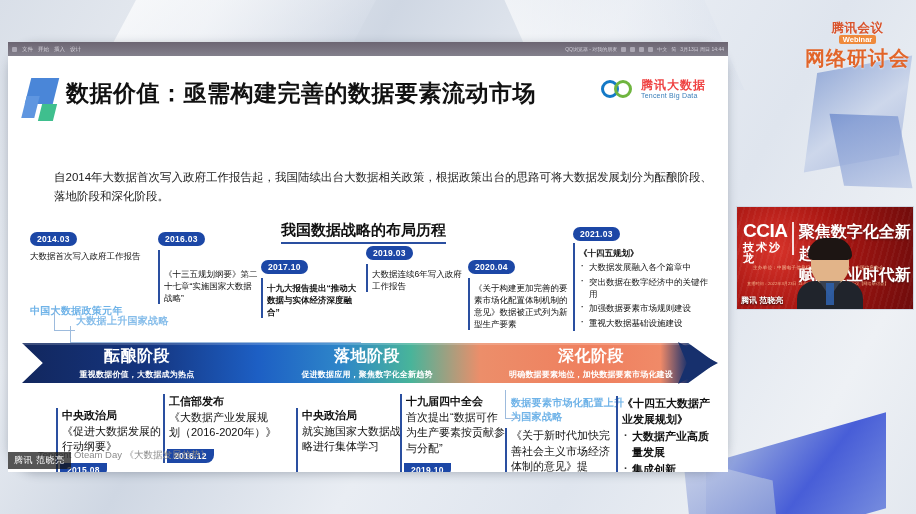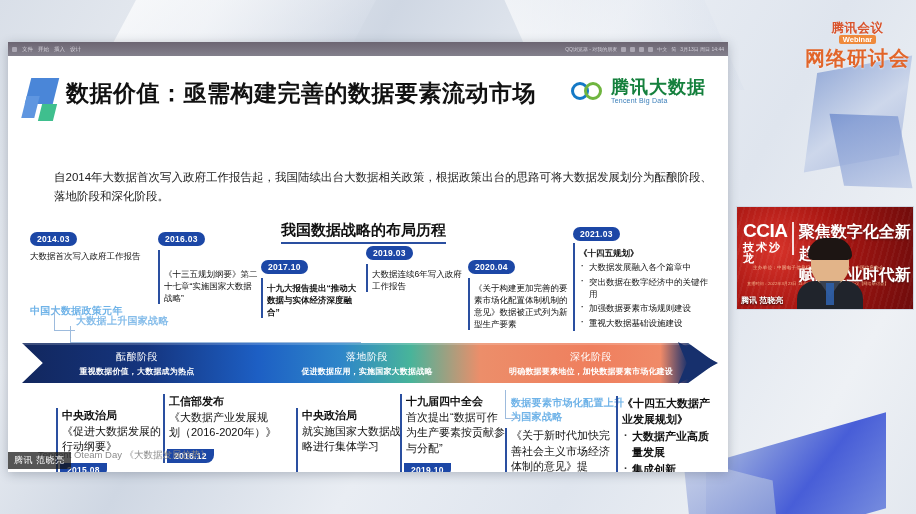--- a/index.html
+++ b/index.html
@@ -33,21 +33,21 @@
   #brand{position:absolute;right:6px;top:22px;text-align:right;line-height:1;}
   #brand .row1{display:flex;align-items:center;justify-content:flex-end;flex-direction:column;}
   #brand .mt{font-size:12.5px;color:#d9532c;font-weight:700;letter-spacing:.5px;
     text-shadow:0 1px 1px rgba(255,255,255,.6);}
   #brand .wb{font-size:7.5px;color:#fff;background:#ef8a3c;border-radius:2px;padding:1px 4px;font-weight:700;}
   #brand .row2{margin-top:4px;font-size:20px;font-weight:800;color:#e2652a;letter-spacing:1px;
     text-shadow:0 1px 2px rgba(255,255,255,.55);}
 
   
   #ppt{position:absolute;left:8px;top:42px;width:720px;height:430px;background:#fff;
-    box-shadow:0 2px 10px rgba(40,50,70,.28);}
+    box-shadow:0 2px 10px rgba(40,50,70,.28);border-radius:30px;}
   
   #menubar{height:14px;background:linear-gradient(#6c6572,#83808c);display:flex;align-items:center;
     padding:0 4px;gap:6px;font-size:5.5px;color:#d8d5dd;}
   #menubar .grp{display:flex;gap:5px;align-items:center;}
   #menubar .sq{width:5px;height:5px;background:#b8b4bf;border-radius:1px;opacity:.8;}
   #menubar .spacer{flex:1;}
   #menubar .rightitems{display:flex;gap:4px;align-items:center;font-size:5px;color:#cfccd6;}
 
   
   #slide{position:relative;width:720px;height:416px;background:#fff;overflow:hidden;}
@@ -65,21 +65,21 @@
     letter-spacing:.5px;white-space:nowrap;}
   #titlebar{position:absolute;left:18px;top:56px;width:560px;height:2px;background:#1b2f6e;opacity:0;}
 
   
   #tbd{position:absolute;right:22px;top:22px;display:flex;align-items:center;gap:6px;}
   #tbd .mark{position:relative;width:34px;height:22px;}
   #tbd .mark .c1,#tbd .mark .c2{position:absolute;top:2px;width:18px;height:18px;border-radius:50%;
     border:3.4px solid #1479c6;box-sizing:border-box;}
   #tbd .mark .c1{left:0;}
   #tbd .mark .c2{left:13px;border-color:#6fb53f;}
-  #tbd .txt .cn{font-size:18px;font-weight:800;color:#15803d;letter-spacing:1px;line-height:1.05;}
+  #tbd .txt .cn{font-size:12px;font-weight:800;color:#ef4444;letter-spacing:1px;line-height:1.05;}
   #tbd .txt .en{font-size:7px;color:#3b7fb9;letter-spacing:.2px;}
 
   
   #intro{position:absolute;left:46px;top:112px;width:660px;font-size:11.5px;color:#1b1b1b;
     line-height:1.65;}
 
   
   #tl-heading{position:absolute;left:273px;top:165px;font-size:15px;font-weight:800;color:#111;
     padding-bottom:2px;border-bottom:2px solid #2a4fa0;}
 
@@ -99,21 +99,21 @@
 
   
   .callout{position:absolute;font-size:10px;font-weight:800;color:#6fb3e8;line-height:1.35;
     letter-spacing:.3px;}
   .callout.pale{color:#86bdea;}
 
   
   #phases{position:absolute;left:14px;top:287px;width:694px;height:40px;}
   #phases .seg{position:absolute;top:0;height:40px;display:flex;flex-direction:column;
     align-items:center;justify-content:center;color:#fff;}
-  #phases .seg .t{font-size:10px;font-weight:400;letter-spacing:.5px;}
+  #phases .seg .t{font-size:16px;font-weight:700;letter-spacing:.5px;}
   #phases .seg .s{font-size:8px;font-weight:700;margin-top:2px;letter-spacing:.2px;}
   #phases .ribbon{position:absolute;inset:0;
     background:linear-gradient(90deg,#12275e 0%,#15357f 18%,#1d5fc4 34%,#2e86c9 46%,
       #48b49a 56%,#ec8e6a 66%,#ef7f5e 82%,#f08a68 92%, #17306d 96%, #17306d 100%);
     clip-path:polygon(0 0, 96% 0, 100% 50%, 96% 100%, 0 100%, 3% 50%);}
   #phases .notch{position:absolute;left:0;top:0;width:100%;height:100%;
     border-top:2px solid rgba(255,255,255,.18);box-sizing:border-box;}
   #phases .arrowhead{position:absolute;right:-2px;top:-1px;width:40px;height:42px;
     background:#17306d;clip-path:polygon(0 0, 100% 50%, 0 100%, 22% 50%);}
 
@@ -285,21 +285,21 @@
       <div id="phases">
         <div class="ribbon"></div>
         <div class="notch"></div>
         <div class="arrowhead"></div>
         <div class="seg" style="left:0;width:230px;">
           <div class="t">酝酿阶段</div>
           <div class="s">重视数据价值，大数据成为热点</div>
         </div>
         <div class="seg" style="left:230px;width:230px;">
           <div class="t">落地阶段</div>
-          <div class="s">促进数据应用，实施国家大数据战略</div>
+          <div class="s">促进数据应用，聚焦数字化全新趋势</div>
         </div>
         <div class="seg" style="left:455px;width:228px;">
           <div class="t">深化阶段</div>
           <div class="s">明确数据要素地位，加快数据要素市场化建设</div>
         </div>
       </div>
 
       <div class="lcard" style="left:48px;top:352px;width:110px;">
         <div class="bar"></div>
         <div class="body">

